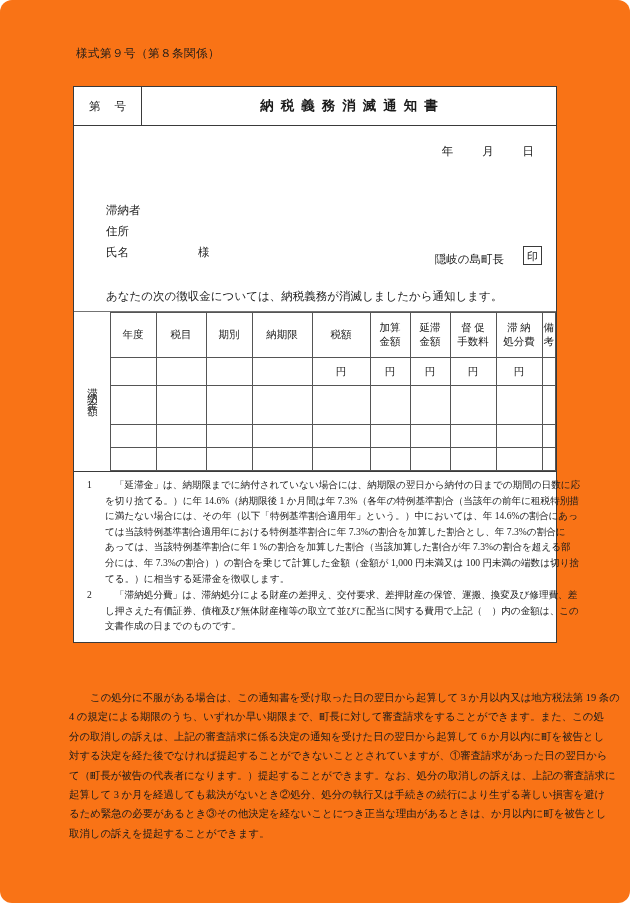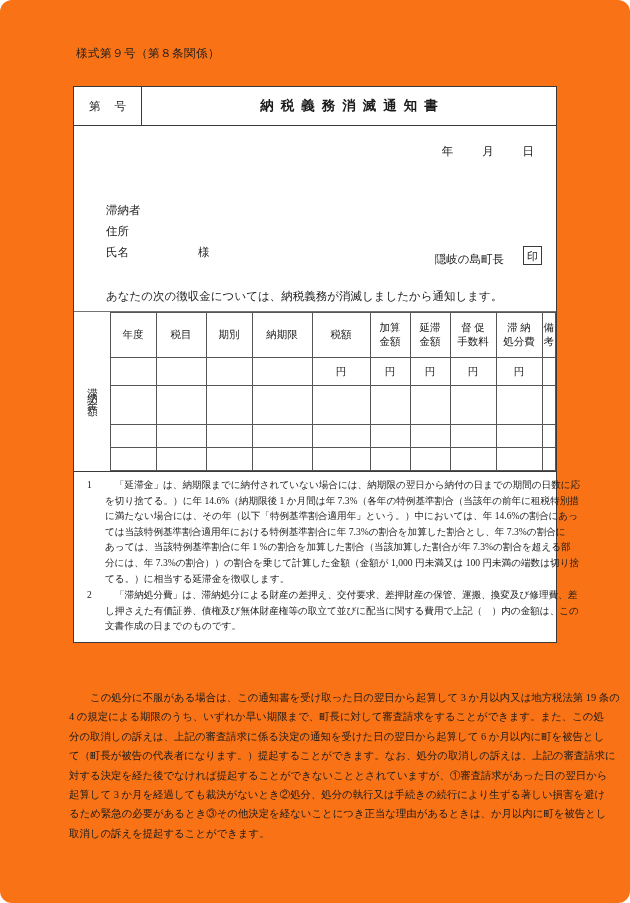--- a/index.html
+++ b/index.html
@@ -367,20 +367,20 @@
         </div>
       </div>
 
     </div>
   </div>
 
   <div class="closing">
     <p class="first">この処分に不服がある場合は、この通知書を受け取った日の翌日から起算して 3 か月以内又は地方税法第 19 条の</p>
     <p>4 の規定による期限のうち、いずれか早い期限まで、町長に対して審査請求をすることができます。また、この処</p>
     <p>分の取消しの訴えは、上記の審査請求に係る決定の通知を受けた日の翌日から起算して 6 か月以内に町を被告とし</p>
+    <p>対する決定を経た後でなければ提起することができないこととされていますが、①審査請求があった日の翌日から</p>
     <p>て（町長が被告の代表者になります。）提起することができます。なお、処分の取消しの訴えは、上記の審査請求に</p>
-    <p>対する決定を経た後でなければ提起することができないこととされていますが、①審査請求があった日の翌日から</p>
     <p>起算して 3 か月を経過しても裁決がないとき②処分、処分の執行又は手続きの続行により生ずる著しい損害を避け</p>
     <p>るため緊急の必要があるとき③その他決定を経ないことにつき正当な理由があるときは、か月以内に町を被告とし</p>
     <p>取消しの訴えを提起することができます。</p>
   </div>
 
 </div>
 
 </body></html>

